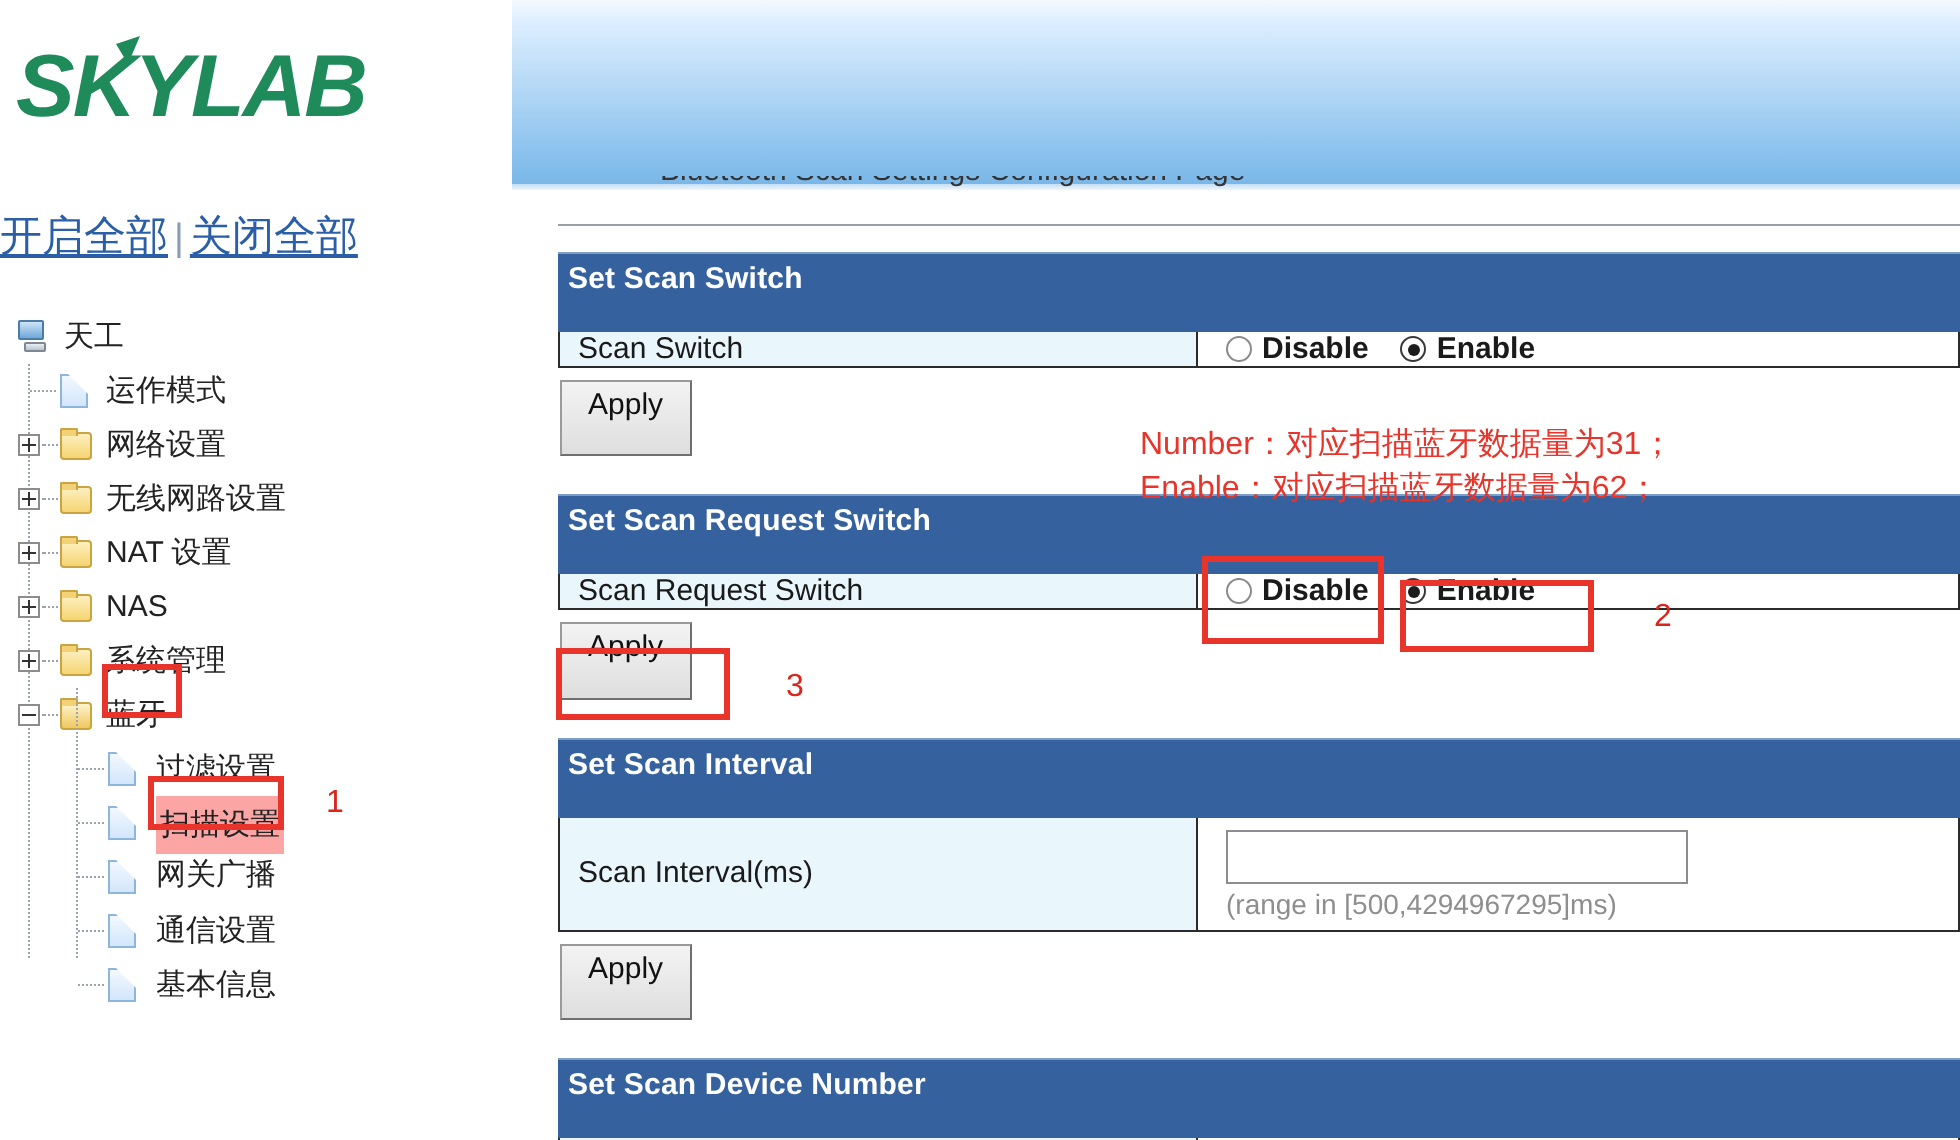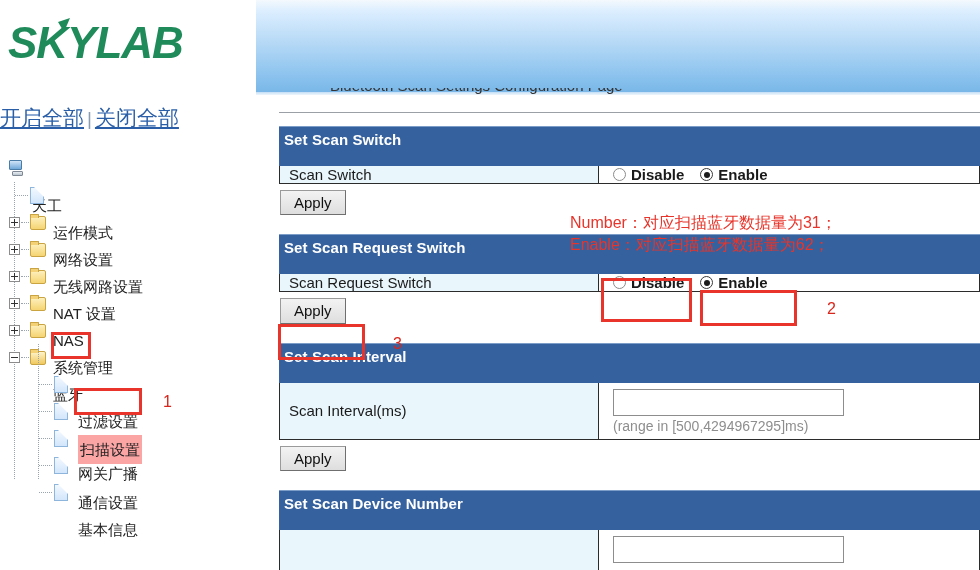--- a/index.html
+++ b/index.html
@@ -52,21 +52,21 @@
   }
   .tnode .dots{
     position:absolute; top:13px; height:1px;
     border-top:1px dotted #9aa4b0;
   }
   .vline{
     position:absolute; width:1px;
     border-left:1px dotted #9aa4b0;
   }
   .ico{ position:absolute; top:5px; width:17px; height:17px; }
-  .lbl{ position:absolute;margin-top:37px; }
+  .lbl{ position:absolute; }
   .lbl.sel{ background:#fca5a5; }
 
   
   .folder{
     background:linear-gradient(#fdf0bf,#f5d472);
     border:1px solid #c9a441; border-radius:1px 2px 2px 2px;
   }
   .folder:before{
     content:""; position:absolute; left:-1px; top:-3px; width:7px; height:3px;
     background:#f3d277; border:1px solid #c9a441; border-bottom:none;
@@ -164,21 +164,21 @@
   .hint{
     font-size:14px; color:#8e8e8e; margin-top:2px;
   }
 
   .applybtn{
     margin-top:6px; margin-left:1px;
     background:linear-gradient(#f3f3f3,#dedede);
     border:1px solid #9a9a9a;
     border-right-color:#6f6f6f; border-bottom-color:#6f6f6f;
     color:#111; font-size:15px;
-    padding:3px 13px 3px 13px;
+    padding:3px 13px 16px 13px;
     cursor:pointer; line-height:1.15;
   }
   .gap{ height:19px; }
 
   
   .redbox{
     position:absolute; border:3px solid #e8342a; pointer-events:none;
   }
   .rednum{
     position:absolute; color:#d9261c; font-size:16px;

